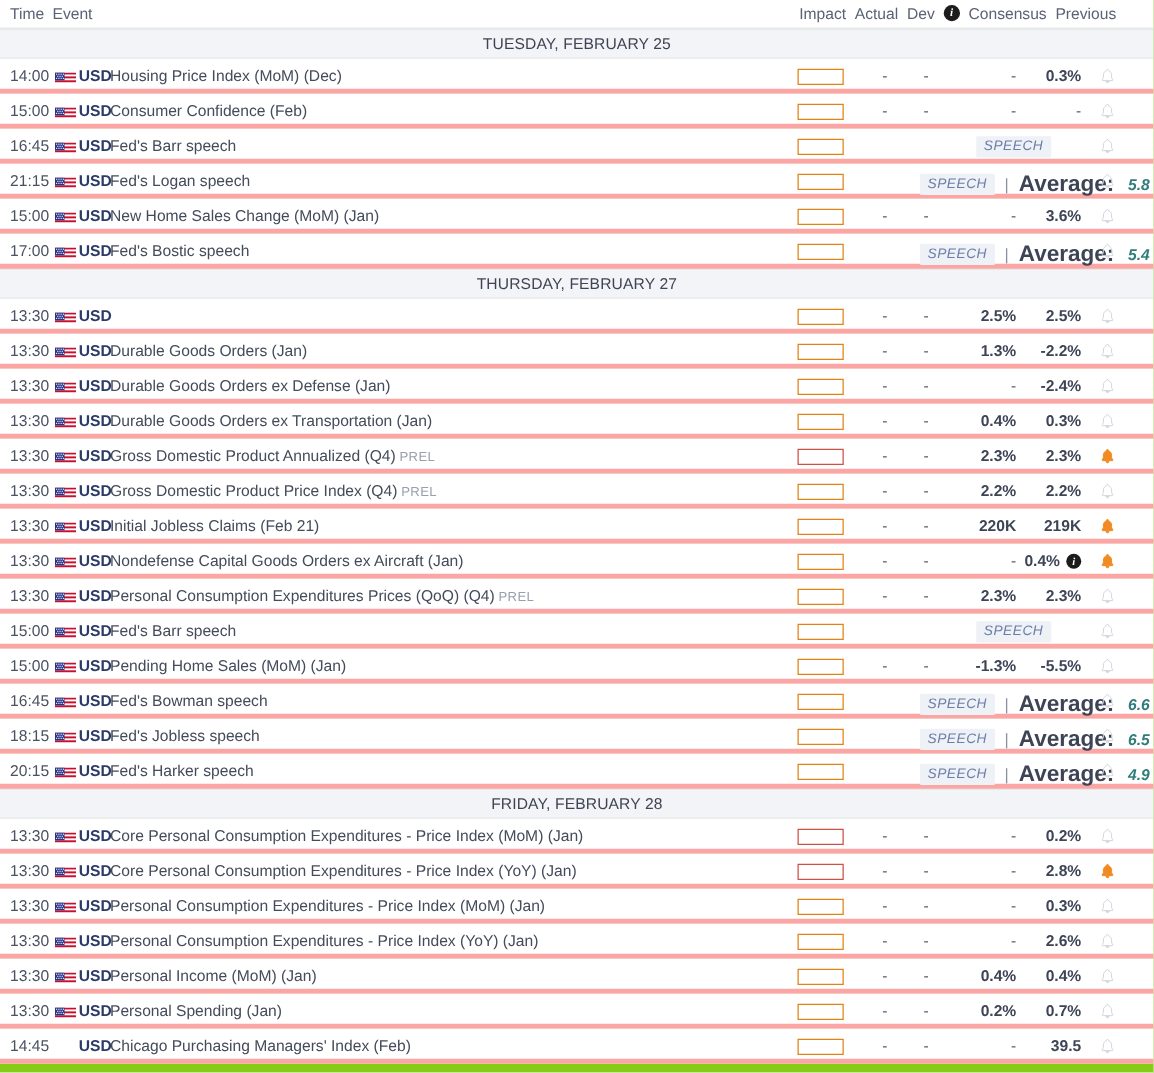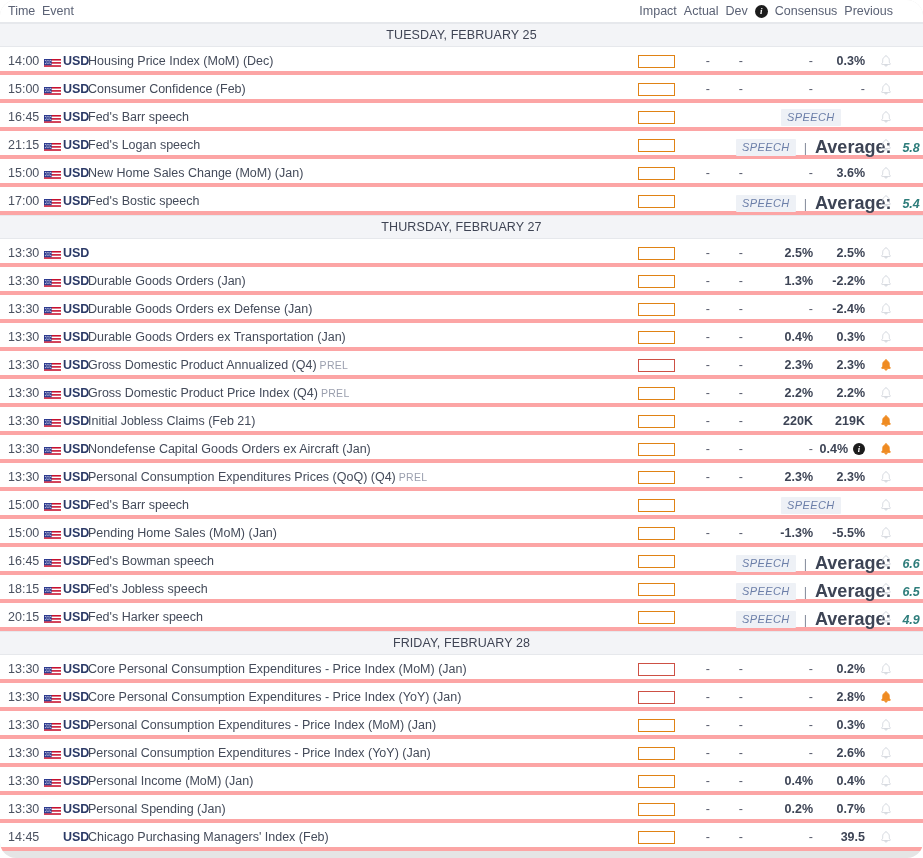--- a/index.html
+++ b/index.html
@@ -8,38 +8,37 @@
     width: 923px; height: 858px;
     background: #ffffff;
     font-family: "Liberation Sans", sans-serif;
     -webkit-font-smoothing: antialiased;
   }
   .calendar {
     width: 923px;
     height: 858px;
     overflow: hidden;
     position: relative;
-    background: #e5e5e5;
-    border-radius: 16px;
+    background: #84cc16;
   }
 
   
   .cal-header {
     height: 23px;
     background: #fff;
     border-bottom: 1px solid #e6e8ec;
     position: relative;
     font-size: 12.5px;
     color: #5b6275;
   }
   .cal-header .h-time  { position: absolute; left: 8px;  top: 4px; }
   .cal-header .h-event { position: absolute; left: 42px; top: 4px; }
   .cal-header .h-right {
     position: absolute; right: 30px; top: 4px;
-    display: flex; align-items: flex-end; gap: 7px;
+    display: flex; align-items: flex-start; gap: 7px;
     white-space: nowrap;
   }
   .info-badge {
     display: inline-flex;
     align-items: center; justify-content: center;
     width: 13px; height: 13px;
     border-radius: 50%;
     background: #1c1c1c;
     color: #fff;
     font-size: 9px;

